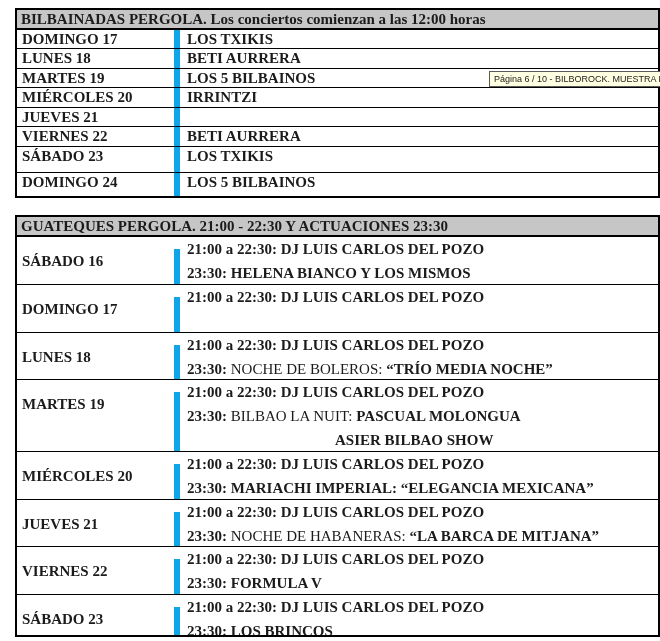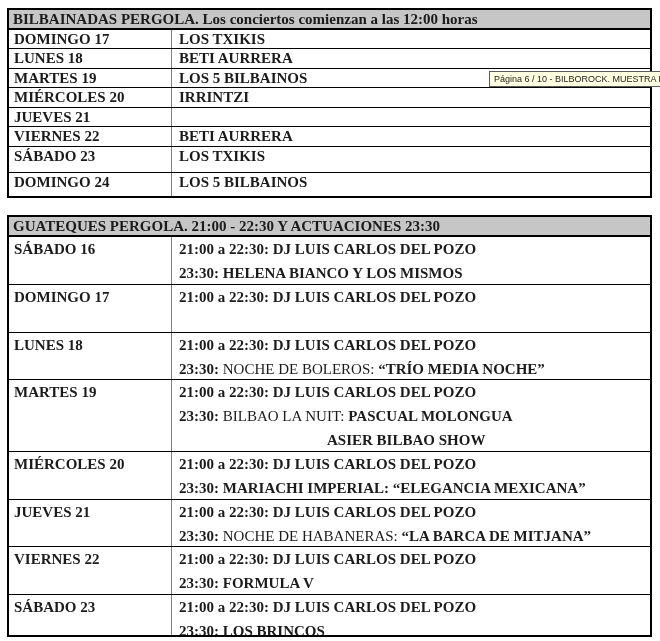--- a/index.html
+++ b/index.html
@@ -2,44 +2,44 @@
 <html><head>
 <meta charset="utf-8">
 <style>
   html,body { margin:0; padding:0; }
   body {
     width:660px; height:641px; overflow:hidden; position:relative;
     background:#ffffff; color:#1b1b1b;
     font-family:"Liberation Serif", serif;
   }
   .tbl {
-    position:absolute; left:7px; width:645px; box-sizing:border-box;
+    position:absolute; left:15px; width:645px; box-sizing:border-box;
     border:2px solid #000; background:#fff;
   }
   #t1 { top:8px; }
   #t2 { top:215px; }
   .hdr {
     height:17px; line-height:17px; padding:1px 0 0 4px;
     background:#c6c6c6; border-bottom:2px solid #000;
     font-weight:bold; font-size:15px; white-space:nowrap; overflow:hidden;
   }
   .row { display:flex; border-bottom:1px solid #000; box-sizing:border-box; overflow:hidden; }
   .day {
-    width:163px; box-sizing:border-box; border-right:1px solid #0ea5e9;
+    width:163px; box-sizing:border-box; border-right:6px solid #0ea5e9;
     padding:2px 0 0 5px; font-weight:bold; font-size:15px; line-height:15px;
     white-space:nowrap;
   }
   .act1 { flex:1; padding:2px 0 0 7px; font-weight:bold; font-size:15px; line-height:15px; white-space:nowrap; }
   
   #t1 .row { height:19px; }
   #t1 .row:nth-child(3), #t1 .row:nth-child(5), #t1 .row:nth-child(7) { height:20px; }
   #t1 .row:nth-child(8) { height:26px; }
   #t1 .row:nth-child(9) { height:23px; border-bottom:none;justify-content:space-between; }
   
-  #t2 .day { padding-top:5px; }
+  #t2 .day { padding-top:5px;margin-top:12px; }
   .act2 { flex:1; padding:1px 0 0 7px; font-size:15px; }
   .line { padding-top:10px; line-height:14px; white-space:nowrap; }
   .line:first-child { padding-top:4px; }
   .b { font-weight:bold; }
   .r { font-weight:normal; }
   .indent { padding-left:148px; }
   #t2 .row { height:48px; }
   #t2 .row:nth-child(4), #t2 .row:nth-child(7) { height:47px; }
   #t2 .row:nth-child(5) { height:72px; }
   #t2 .row:nth-child(9) { height:40px; border-bottom:none; }

